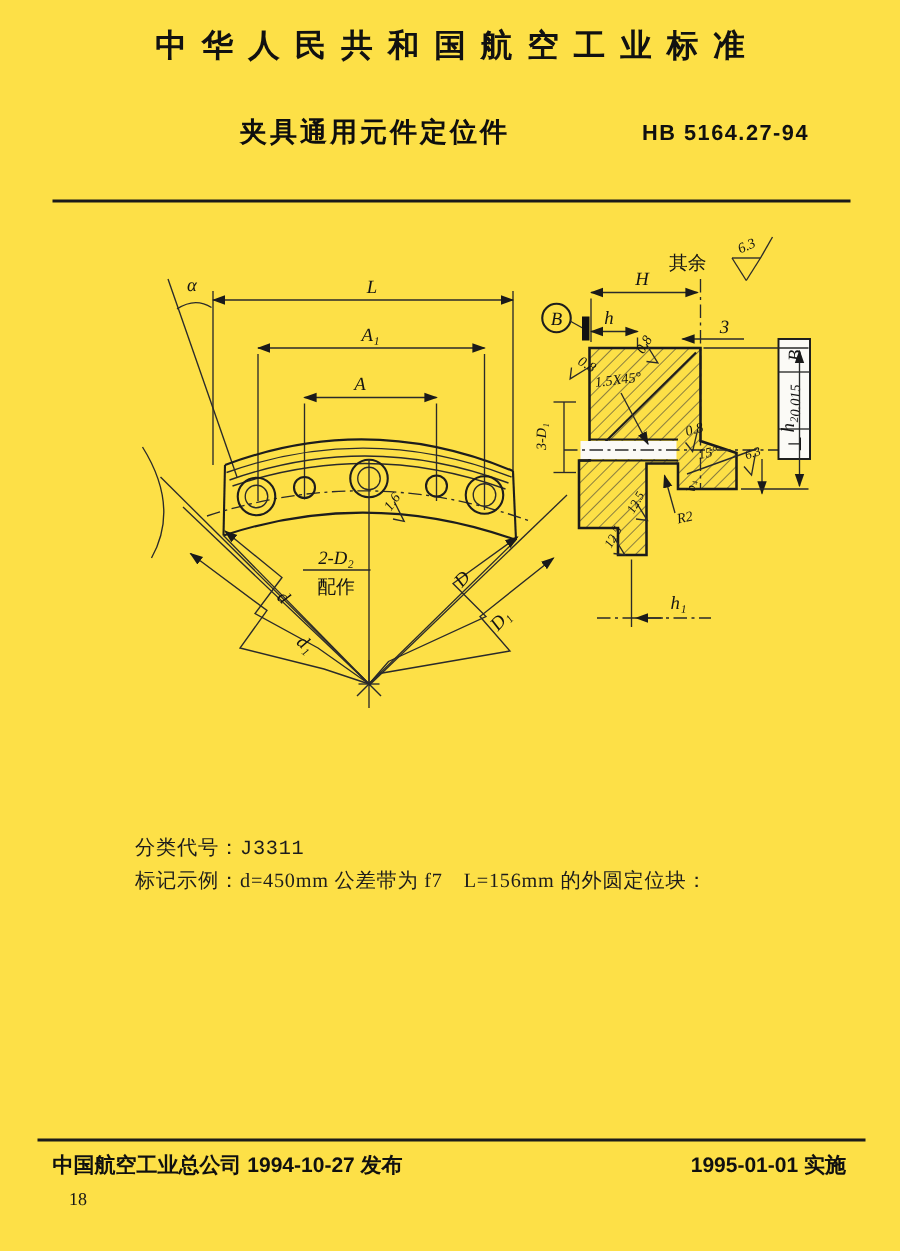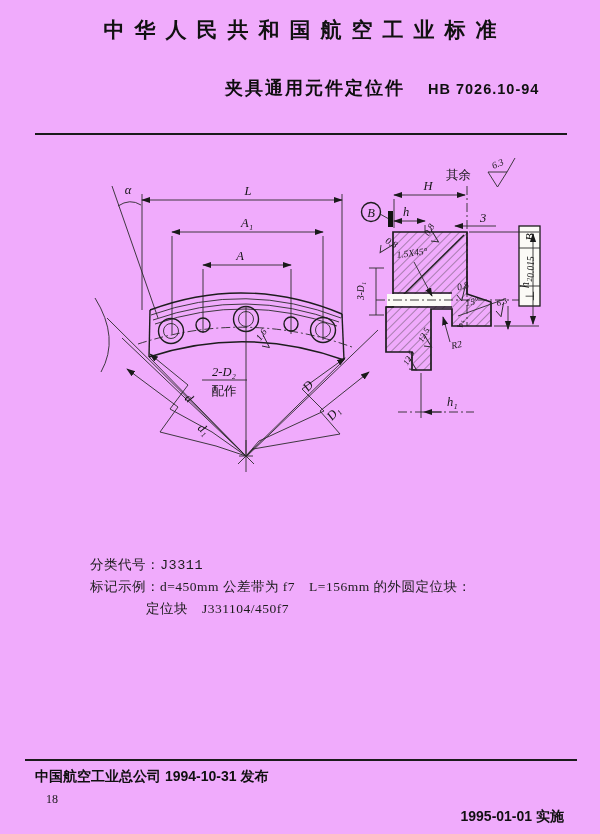--- a/index.html
+++ b/index.html
@@ -1,52 +1,52 @@
 <!DOCTYPE html>
 <html><head>
 <meta charset="utf-8">
 <style>
   html,body{margin:0;padding:0;background:#888;}
-  .page{position:relative;width:600px;height:834px;background:#f0abfc;color:#161616;
+  .page{position:relative;width:600px;height:834px;background:#fde047;color:#161616;
         font-family:"Liberation Sans",sans-serif;overflow:hidden;}
   .std-header{position:absolute;top:16px;left:0;width:100%;text-align:center;
         font-size:21px;font-weight:bold;letter-spacing:10px;text-indent:10px;color:#111;}
-  .title-block{position:absolute;top:74px;left:95px;width:310px;text-align:right;
+  .title-block{position:absolute;top:74px;left:95px;width:310px;text-align:center;
         font-weight:bold;font-size:18px;line-height:28px;letter-spacing:2px;color:#0e0e0e;}
   .std-no{position:absolute;top:81px;left:428px;font-size:14.5px;font-weight:bold;
         letter-spacing:1px;color:#101010;}
   .title-rule{position:absolute;top:133px;left:35px;width:532px;height:2px;background:#1a1a1a;}
   svg{position:absolute;top:148px;left:0;}
   svg text{fill:#141414;}
   .dim{font-family:"Liberation Serif",serif;font-style:italic;font-size:12.5px;}
   .dimsm{font-family:"Liberation Serif",serif;font-style:italic;font-size:9.5px;}
   .dimxs{font-family:"Liberation Serif",serif;font-style:italic;font-size:8.5px;}
   .cjk{font-family:"Liberation Sans",sans-serif;font-size:12.5px;}
   .thin{stroke:#2a2a2a;stroke-width:0.9;fill:none;}
   .med{stroke:#1d1d1d;stroke-width:1.4;fill:none;}
   .dd{stroke-dasharray:9 3 2 3;}
   .notes{position:absolute;left:90px;font-family:"Liberation Serif",serif;
         font-size:13.5px;color:#1c1c1c;letter-spacing:0.5px;}
   .n1{top:556px;font-family:Liberation Mono, monospace;} .n2{top:578px;} .n3{top:600px;left:146px;}
   .foot-rule{position:absolute;top:759px;left:25px;width:552px;height:2px;background:#1b1b1b;}
   .foot-left{position:absolute;top:768px;left:35px;font-size:14px;font-weight:bold;color:#101010;}
-  .foot-right{position:absolute;top:768px;right:36px;font-size:14px;font-weight:bold;color:#101010;margin-top:40px;}
+  .foot-right{position:absolute;top:768px;right:36px;font-size:14px;font-weight:bold;color:#101010;}
   .pageno{position:absolute;top:792px;left:46px;font-size:12px;font-family:"Liberation Serif",serif;}
 </style>
 </head>
 <body>
 
 <div class="page">
 
   <div class="std-header">中华人民共和国航空工业标准</div>
 
   <div class="title-block">
     <div>夹具通用元件定位件</div>
   </div>
-  <div class="std-no">HB 7026.10-94</div>
+  <div class="std-no">HB 5164.27-94</div>
   <div class="title-rule"></div>
 
   <svg viewBox="0 0 600 400" width="600" height="400">
     <defs>
       <marker id="arr" viewBox="0 0 10 10" refX="9" refY="5" markerWidth="10" markerHeight="10" orient="auto-start-reverse">
         <path d="M0,1.5 L10,5 L0,8.5 Z" fill="#1a1a1a"></path>
       </marker>
       <pattern id="hatch" width="6" height="6" patternUnits="userSpaceOnUse" patternTransform="rotate(45)">
         <line x1="0" y1="0" x2="0" y2="6" stroke="#3a3a3a" stroke-width="0.8"></line>
       </pattern>
@@ -228,20 +228,19 @@
 
       <line class="thin" x1="369" y1="120" x2="384" y2="120"></line>
       <line class="thin" x1="369" y1="167" x2="384" y2="167"></line>
       <line class="thin" x1="376" y1="120" x2="376" y2="167"></line>
       <text class="dimsm" transform="rotate(-90 364 143)" x="364" y="143" text-anchor="middle" font-size="10.5">3-D₁</text>
     </g>
   </svg>
 
   <div class="notes n1"><span>分类代号：</span><span>J3311</span></div>
   <div class="notes n2"><span>标记示例：</span><span>d=450mm 公差带为 f7　L=156mm 的外圆定位块：</span></div>
-  <div class="notes n3">定位块　J331104/450f7</div>
 
   <div class="foot-rule"></div>
-  <div class="foot-left">中国航空工业总公司 1994-10-31 发布</div>
+  <div class="foot-left">中国航空工业总公司 1994-10-27 发布</div>
   <div class="foot-right">1995-01-01 实施</div>
   <div class="pageno">18</div>
 
 </div>
 
 </body></html>

